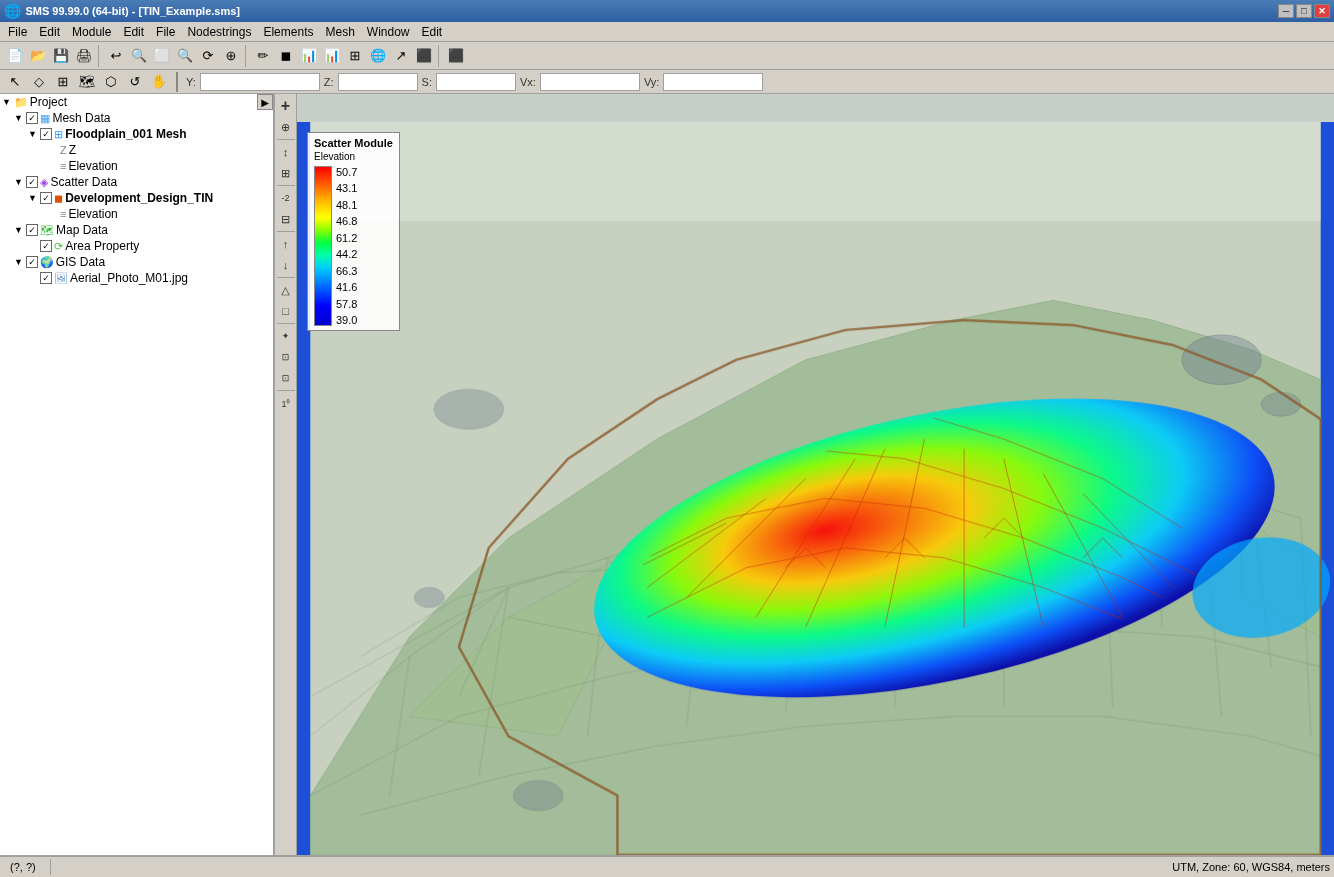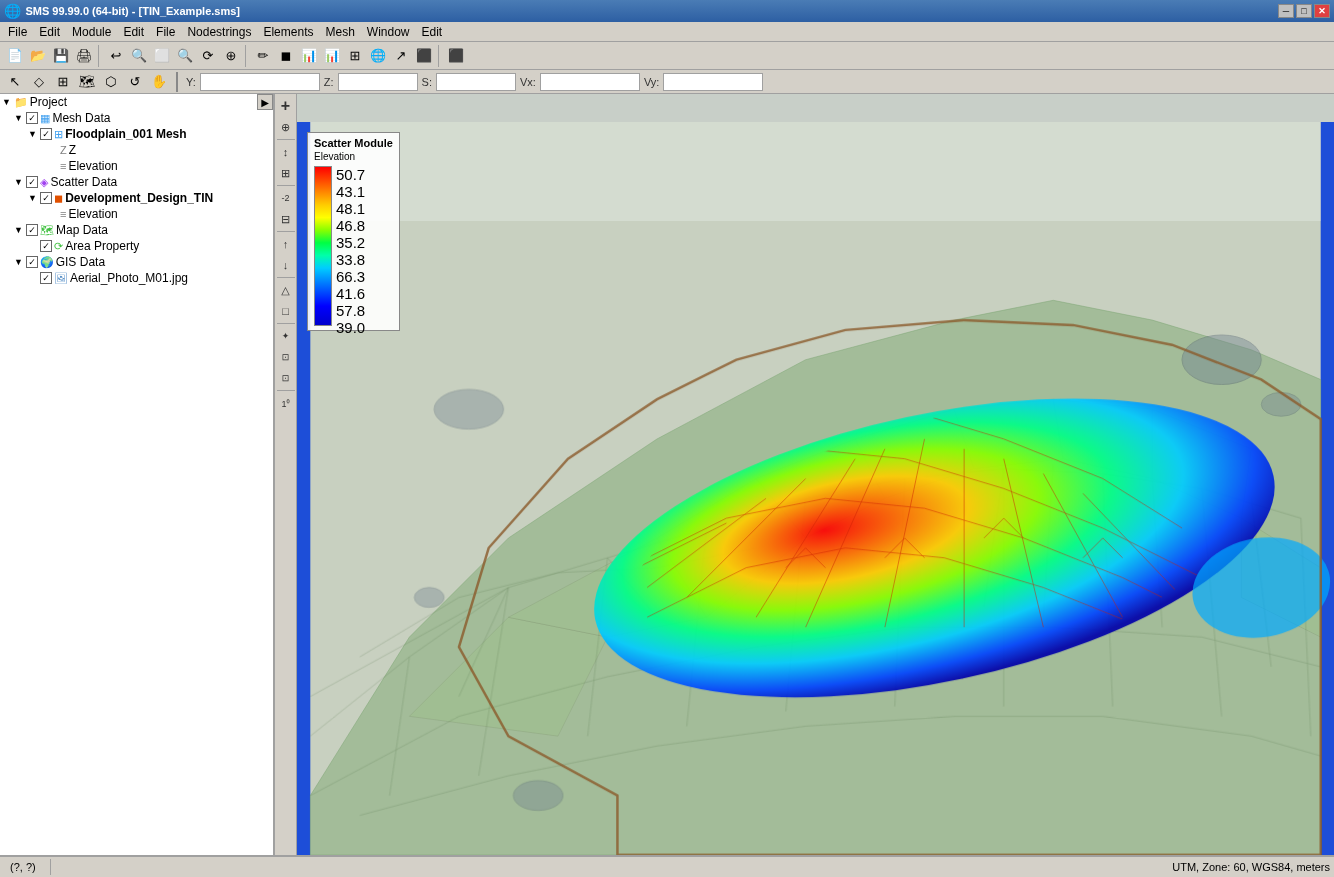--- a/index.html
+++ b/index.html
@@ -201,21 +201,21 @@
       );
       border: 1px solid #888;
       flex-shrink: 0;
     }
     .legend-labels {
       display: flex;
       flex-direction: column;
       justify-content: space-between;
       padding-left: 4px;
       height: 160px;
-      font-size: 15px;
+      font-size: 11px;
     }
 
     
     #terrain-svg {
       width: 100%; height: 100%;
     }
 
     
     #panel-collapse {
       position: absolute;
@@ -573,22 +573,22 @@
       <div id="legend">
         <div class="legend-title">Scatter Module</div>
         <div class="legend-subtitle">Elevation</div>
         <div class="color-bar-container">
           <div class="color-bar"></div>
           <div class="legend-labels">
             <span>50.7</span>
             <span>43.1</span>
             <span>48.1</span>
             <span>46.8</span>
-            <span>35.2</span>
-            <span>33.8</span>
+            <span>61.2</span>
+            <span>44.2</span>
             <span>66.3</span>
             <span>41.6</span>
             <span>57.8</span>
             <span>39.0</span>
           </div>
         </div>
       </div>
 
     </div>
   </div>

